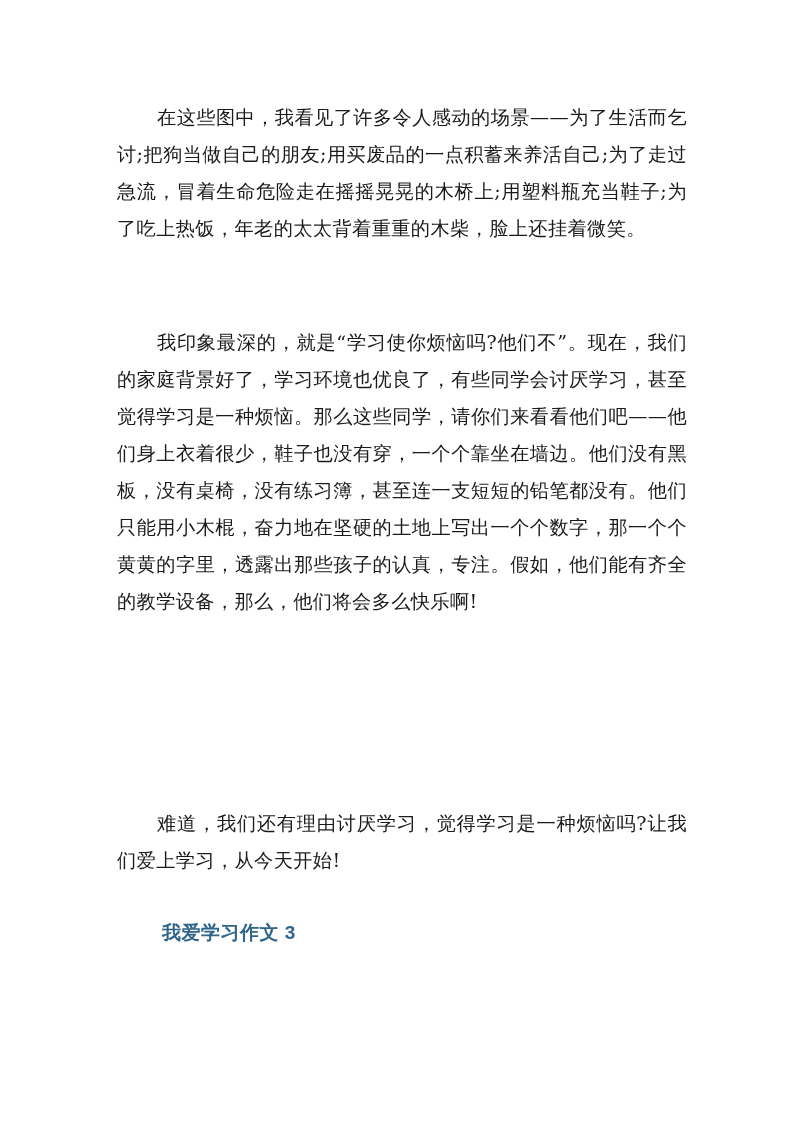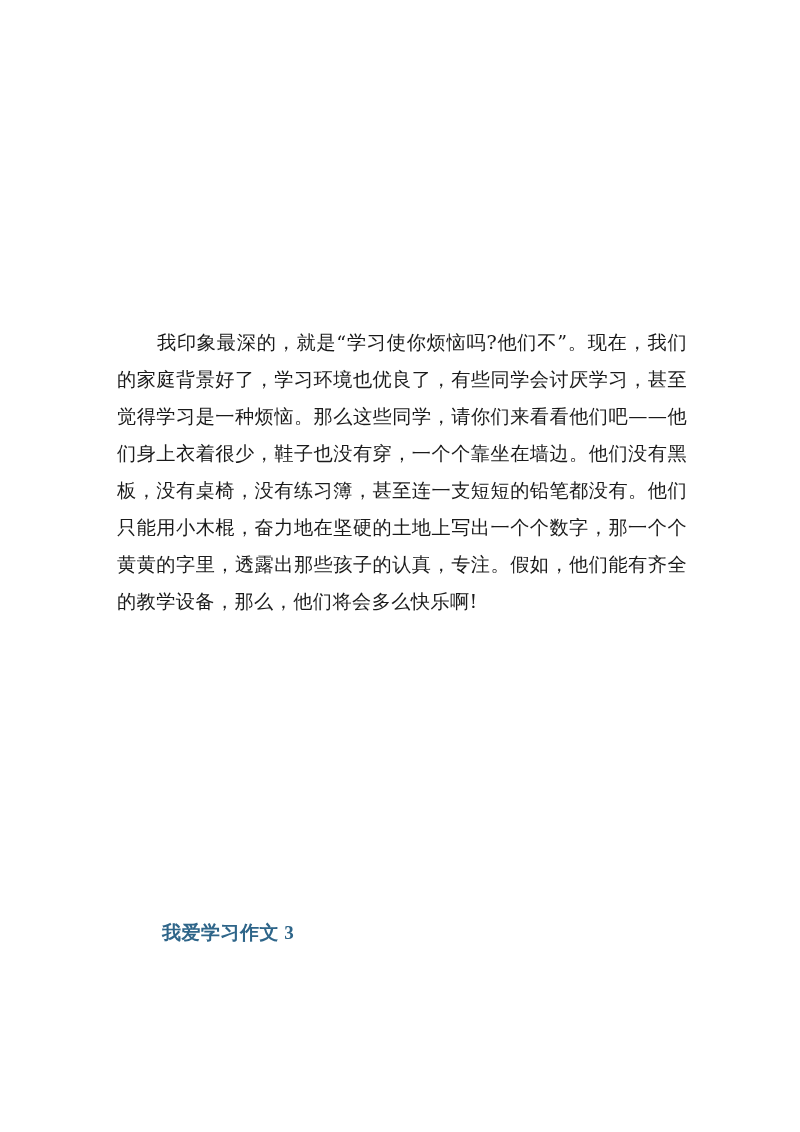--- a/index.html
+++ b/index.html
@@ -34,27 +34,29 @@
       letter-spacing: 0.4px;
     }
     .p1 { top: 99px; }
     .p2 { top: 324px; }
     .p3 { top: 715px; }
     .p4 { top: 805px; }
     .heading {
       position: absolute;
       left: 162px;
       top: 920px;
-      font-family: Liberation Serif, serif;
+      font-family: Liberation Sans, sans-serif;
       font-size: 19px;
       font-weight: bold;
       color: #2e6589;
       margin: 0;
       letter-spacing: 0.5px;
     }
   </style>
 </head>
 <body>
 
 <div class="page">
+  <p class="para p1">在这些图中，我看见了许多令人感动的场景——为了生活而乞讨;把狗当做自己的朋友;用买废品的一点积蓄来养活自己;为了走过急流，冒着生命危险走在摇摇晃晃的木桥上;用塑料瓶充当鞋子;为了吃上热饭，年老的太太背着重重的木柴，脸上还挂着微笑。</p>
   <p class="para p2">我印象最深的，就是“学习使你烦恼吗?他们不”。现在，我们的家庭背景好了，学习环境也优良了，有些同学会讨厌学习，甚至觉得学习是一种烦恼。那么这些同学，请你们来看看他们吧——他们身上衣着很少，鞋子也没有穿，一个个靠坐在墙边。他们没有黑板，没有桌椅，没有练习簿，甚至连一支短短的铅笔都没有。他们只能用小木棍，奋力地在坚硬的土地上写出一个个数字，那一个个黄黄的字里，透露出那些孩子的认真，专注。假如，他们能有齐全的教学设备，那么，他们将会多么快乐啊!</p>
+  <p class="para p4">难道，我们还有理由讨厌学习，觉得学习是一种烦恼吗?让我们爱上学习，从今天开始!</p>
   <h2 class="heading">我爱学习作文 3</h2>
 </div>
 
 </body></html>

